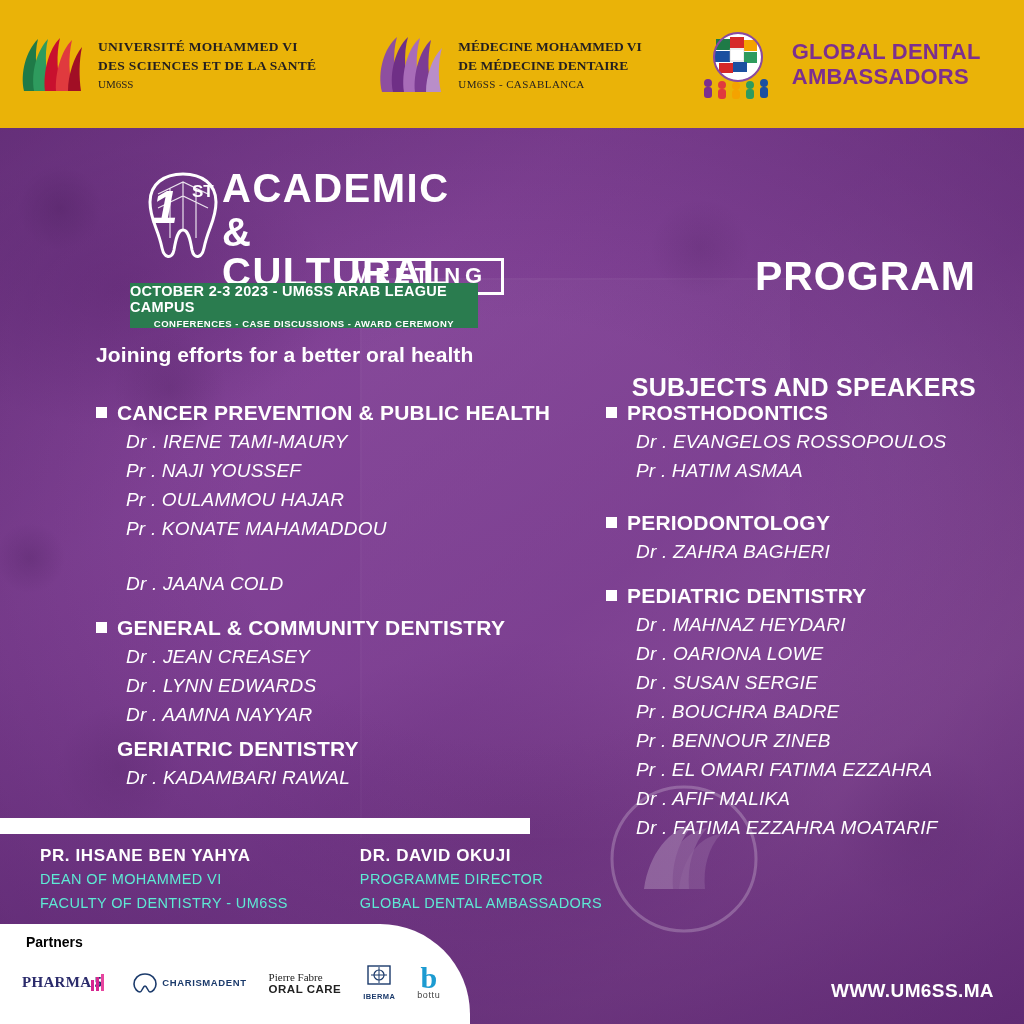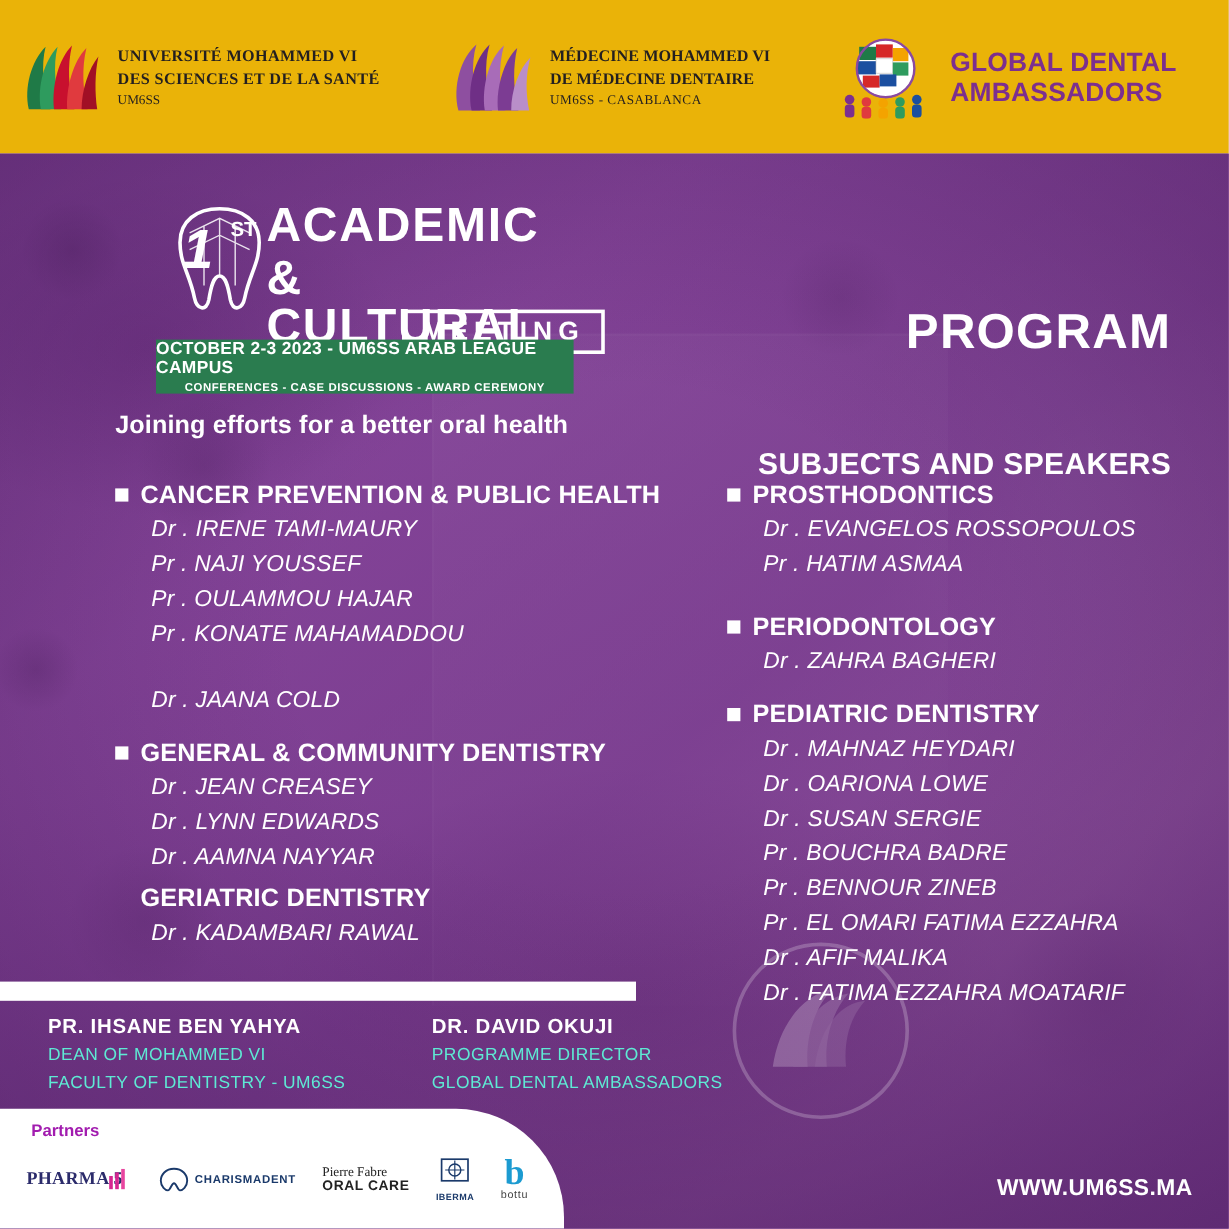--- a/index.html
+++ b/index.html
@@ -239,21 +239,21 @@
 
   
   .partners {
     position: absolute; left: 0; bottom: 0;
     width: 470px; height: 100px;
     background: #ffffff;
     border-top-right-radius: 90px;
   }
   .partners-label {
     position: absolute; left: 26px; top: 10px;
-    font-weight: bold; font-size: 14px; color: #a21caf;
+    font-weight: bold; font-size: 14px; color: #000000;
   }
   .partner-row {
     position: absolute; left: 22px; top: 40px;
     display: flex; align-items: center;
   }
   .p-item { margin-right: 22px; display: flex; align-items: center; }
   .p-pharma5 {
     font-family: "Liberation Serif", serif;
     font-weight: bold; font-size: 15px; color: #2b2b6b; letter-spacing: .3px;
   }

